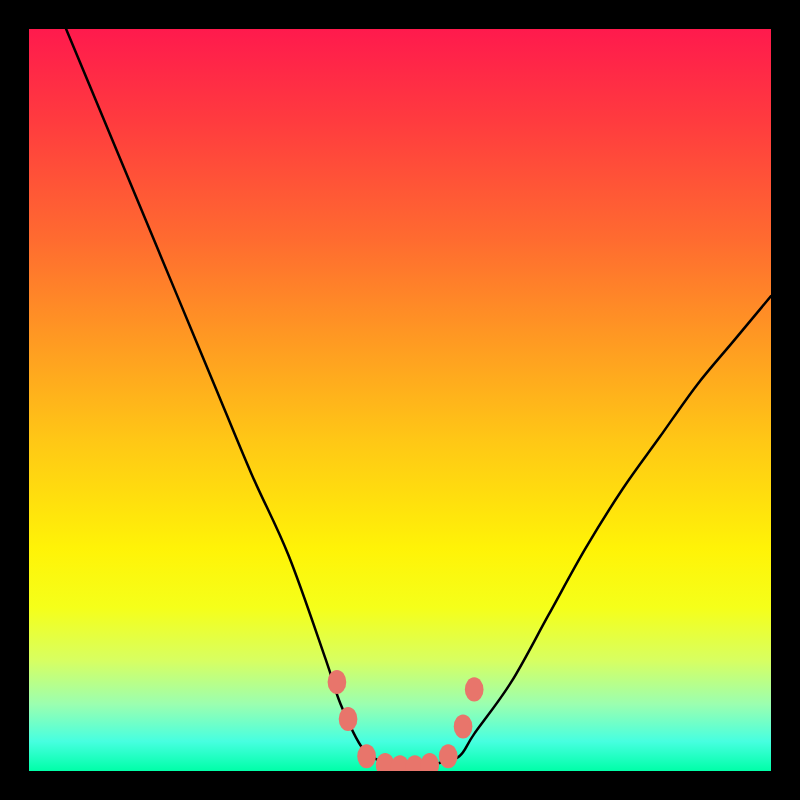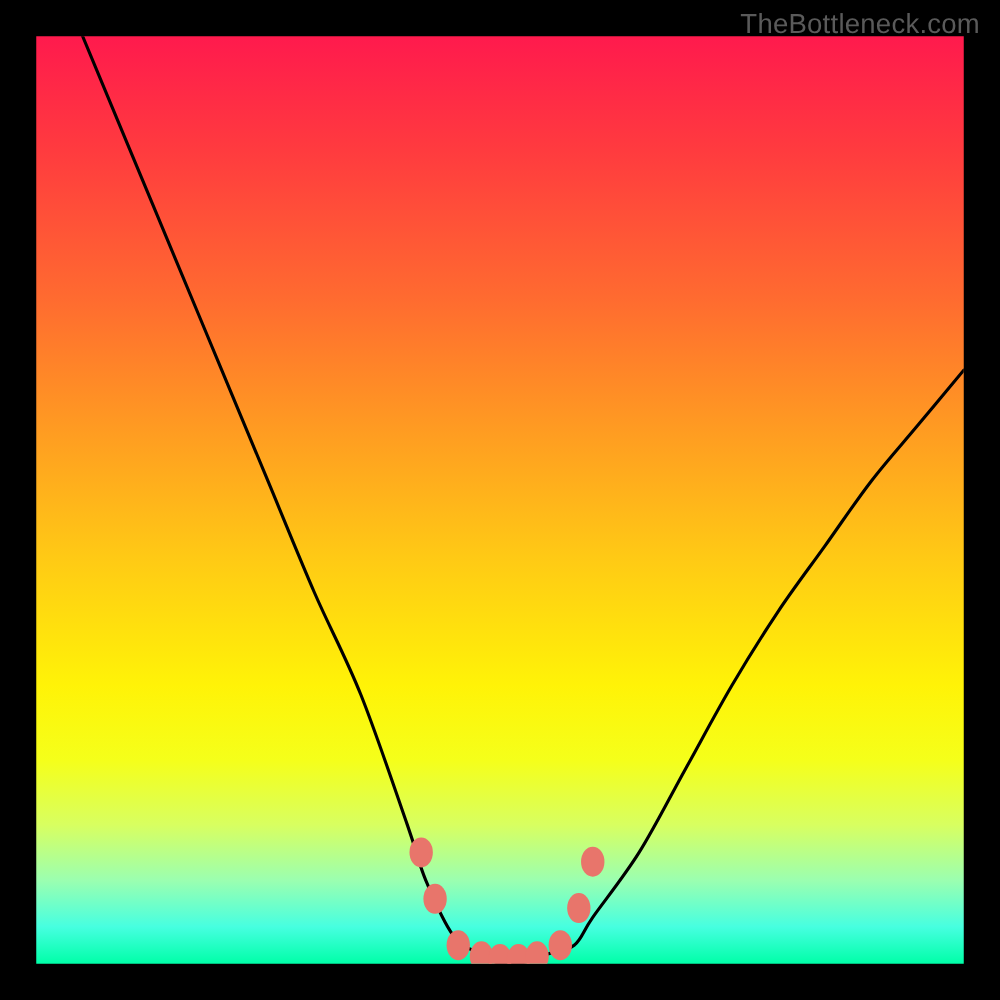--- a/index.html
+++ b/index.html
@@ -70,14 +70,13 @@
           <ellipse cx="356.16" cy="736.06" rx="9.35" ry="12.02" fill="#e8756b"></ellipse>
           <ellipse cx="371.00" cy="738.29" rx="9.35" ry="12.02" fill="#e8756b"></ellipse>
           <ellipse cx="385.84" cy="738.29" rx="9.35" ry="12.02" fill="#e8756b"></ellipse>
           <ellipse cx="400.68" cy="736.06" rx="9.35" ry="12.02" fill="#e8756b"></ellipse>
           <ellipse cx="419.23" cy="727.16" rx="9.35" ry="12.02" fill="#e8756b"></ellipse>
           <ellipse cx="434.07" cy="697.48" rx="9.35" ry="12.02" fill="#e8756b"></ellipse>
           <ellipse cx="445.20" cy="660.38" rx="9.35" ry="12.02" fill="#e8756b"></ellipse>
         </g>
     </svg>
   </div>
-  <div class="watermark">TheBottleneck.com</div>
 </div>
 
 </body></html>

